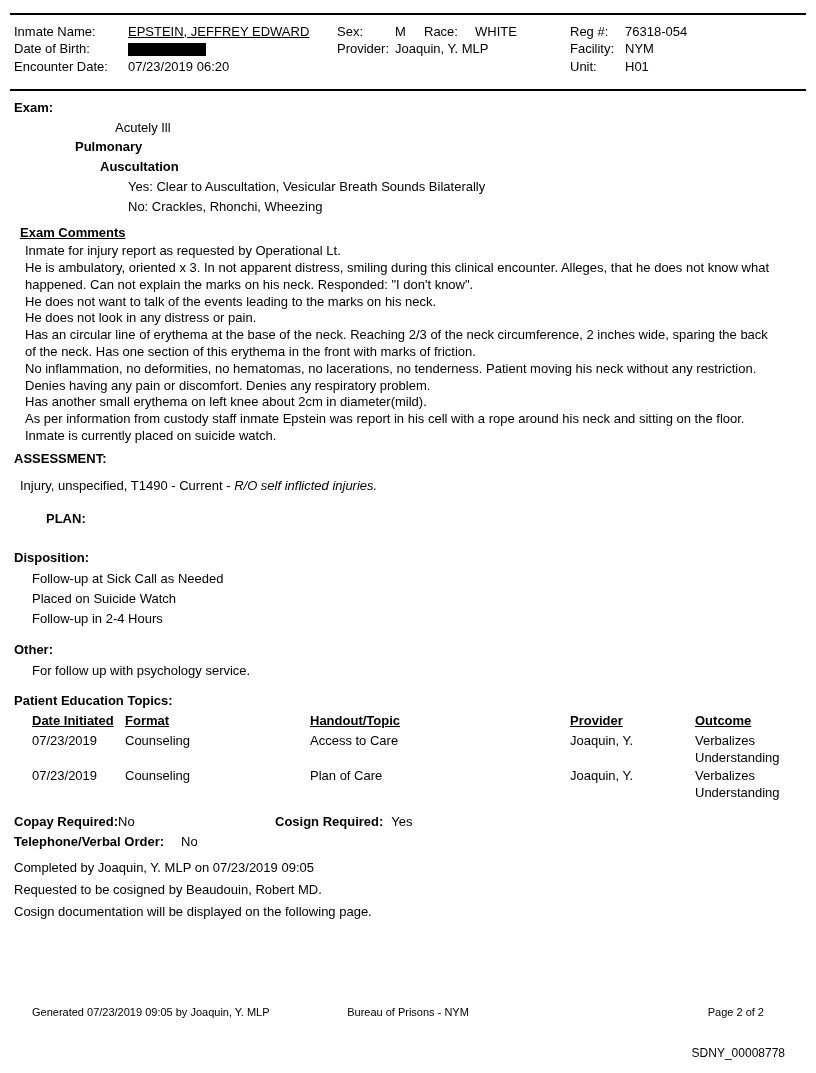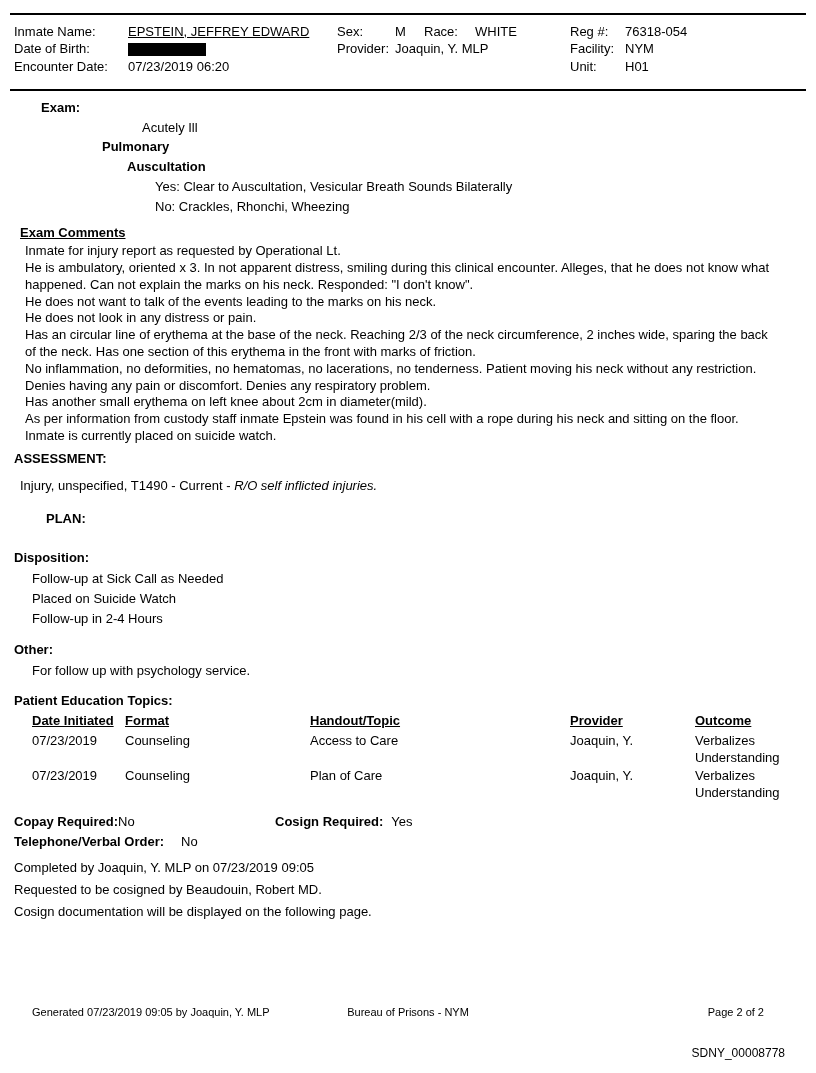--- a/index.html
+++ b/index.html
@@ -17,21 +17,21 @@
   .hl{display:inline-block;}
   .hcol-left .hl{width:114px;}
   .hcol-mid .hl{width:58px;}
   .hcol-right .hl{width:55px;}
   .sexval{display:inline-block;width:29px;}
   .racelbl{display:inline-block;width:51px;}
   .redact{display:inline-block;width:78px;height:13px;background:#000;vertical-align:middle;}
   .uname{text-decoration:underline;text-align:center;}
   .b{font-weight:bold;}
 
-  .exam-block{margin-top:7px;line-height:19.7px;padding-left:27px;}
+  .exam-block{margin-top:7px;line-height:19.7px;}
   .m14{margin-left:14px;}
   .ind-a{margin-left:115px;}
   .ind-b{margin-left:75px;}
   .ind-c{margin-left:100px;}
   .ind-d{margin-left:128px;}
 
   .ec-head{margin:9px 0 3px 20px;font-weight:bold;text-decoration:underline;}
   .comments{margin-left:25px;width:752px;line-height:16.8px;}
 
   .assess-head{margin-top:6px;margin-left:14px;font-weight:bold;}
@@ -99,21 +99,21 @@
 
   <div class="ec-head">Exam Comments</div>
   <div class="comments">
     <div>Inmate for injury report as requested by Operational Lt.</div>
     <div>He is ambulatory, oriented x 3. In not apparent distress, smiling during this clinical encounter. Alleges, that he does not know what happened. Can not explain the marks on his neck. Responded: "I don't know".</div>
     <div>He does not want to talk of the events leading to the marks on his neck.</div>
     <div>He does not look in any distress or pain.</div>
     <div>Has an circular line of erythema at the base of the neck. Reaching 2/3 of the neck circumference, 2 inches wide, sparing the back of the neck. Has one section of this erythema in the front with marks of friction.</div>
     <div>No inflammation, no deformities, no hematomas, no lacerations, no tenderness. Patient moving his neck without any restriction. Denies having any pain or discomfort. Denies any respiratory problem.</div>
     <div>Has another small erythema on left knee about 2cm in diameter(mild).</div>
-    <div>As per information from custody staff inmate Epstein was found in his cell with a rope during his neck and sitting on the floor.</div>
+    <div>As per information from custody staff inmate Epstein was report in his cell with a rope around his neck and sitting on the floor.</div>
     <div>Inmate is currently placed on suicide watch.</div>
   </div>
 
   <div class="assess-head">ASSESSMENT:</div>
   <div class="assess-line"><span>Injury, unspecified, T1490 - Current - </span><i>R/O self inflicted injuries.</i></div>
 
   <div class="plan-head">PLAN:</div>
 
   <div class="disp-head">Disposition:</div>
   <div class="items">

